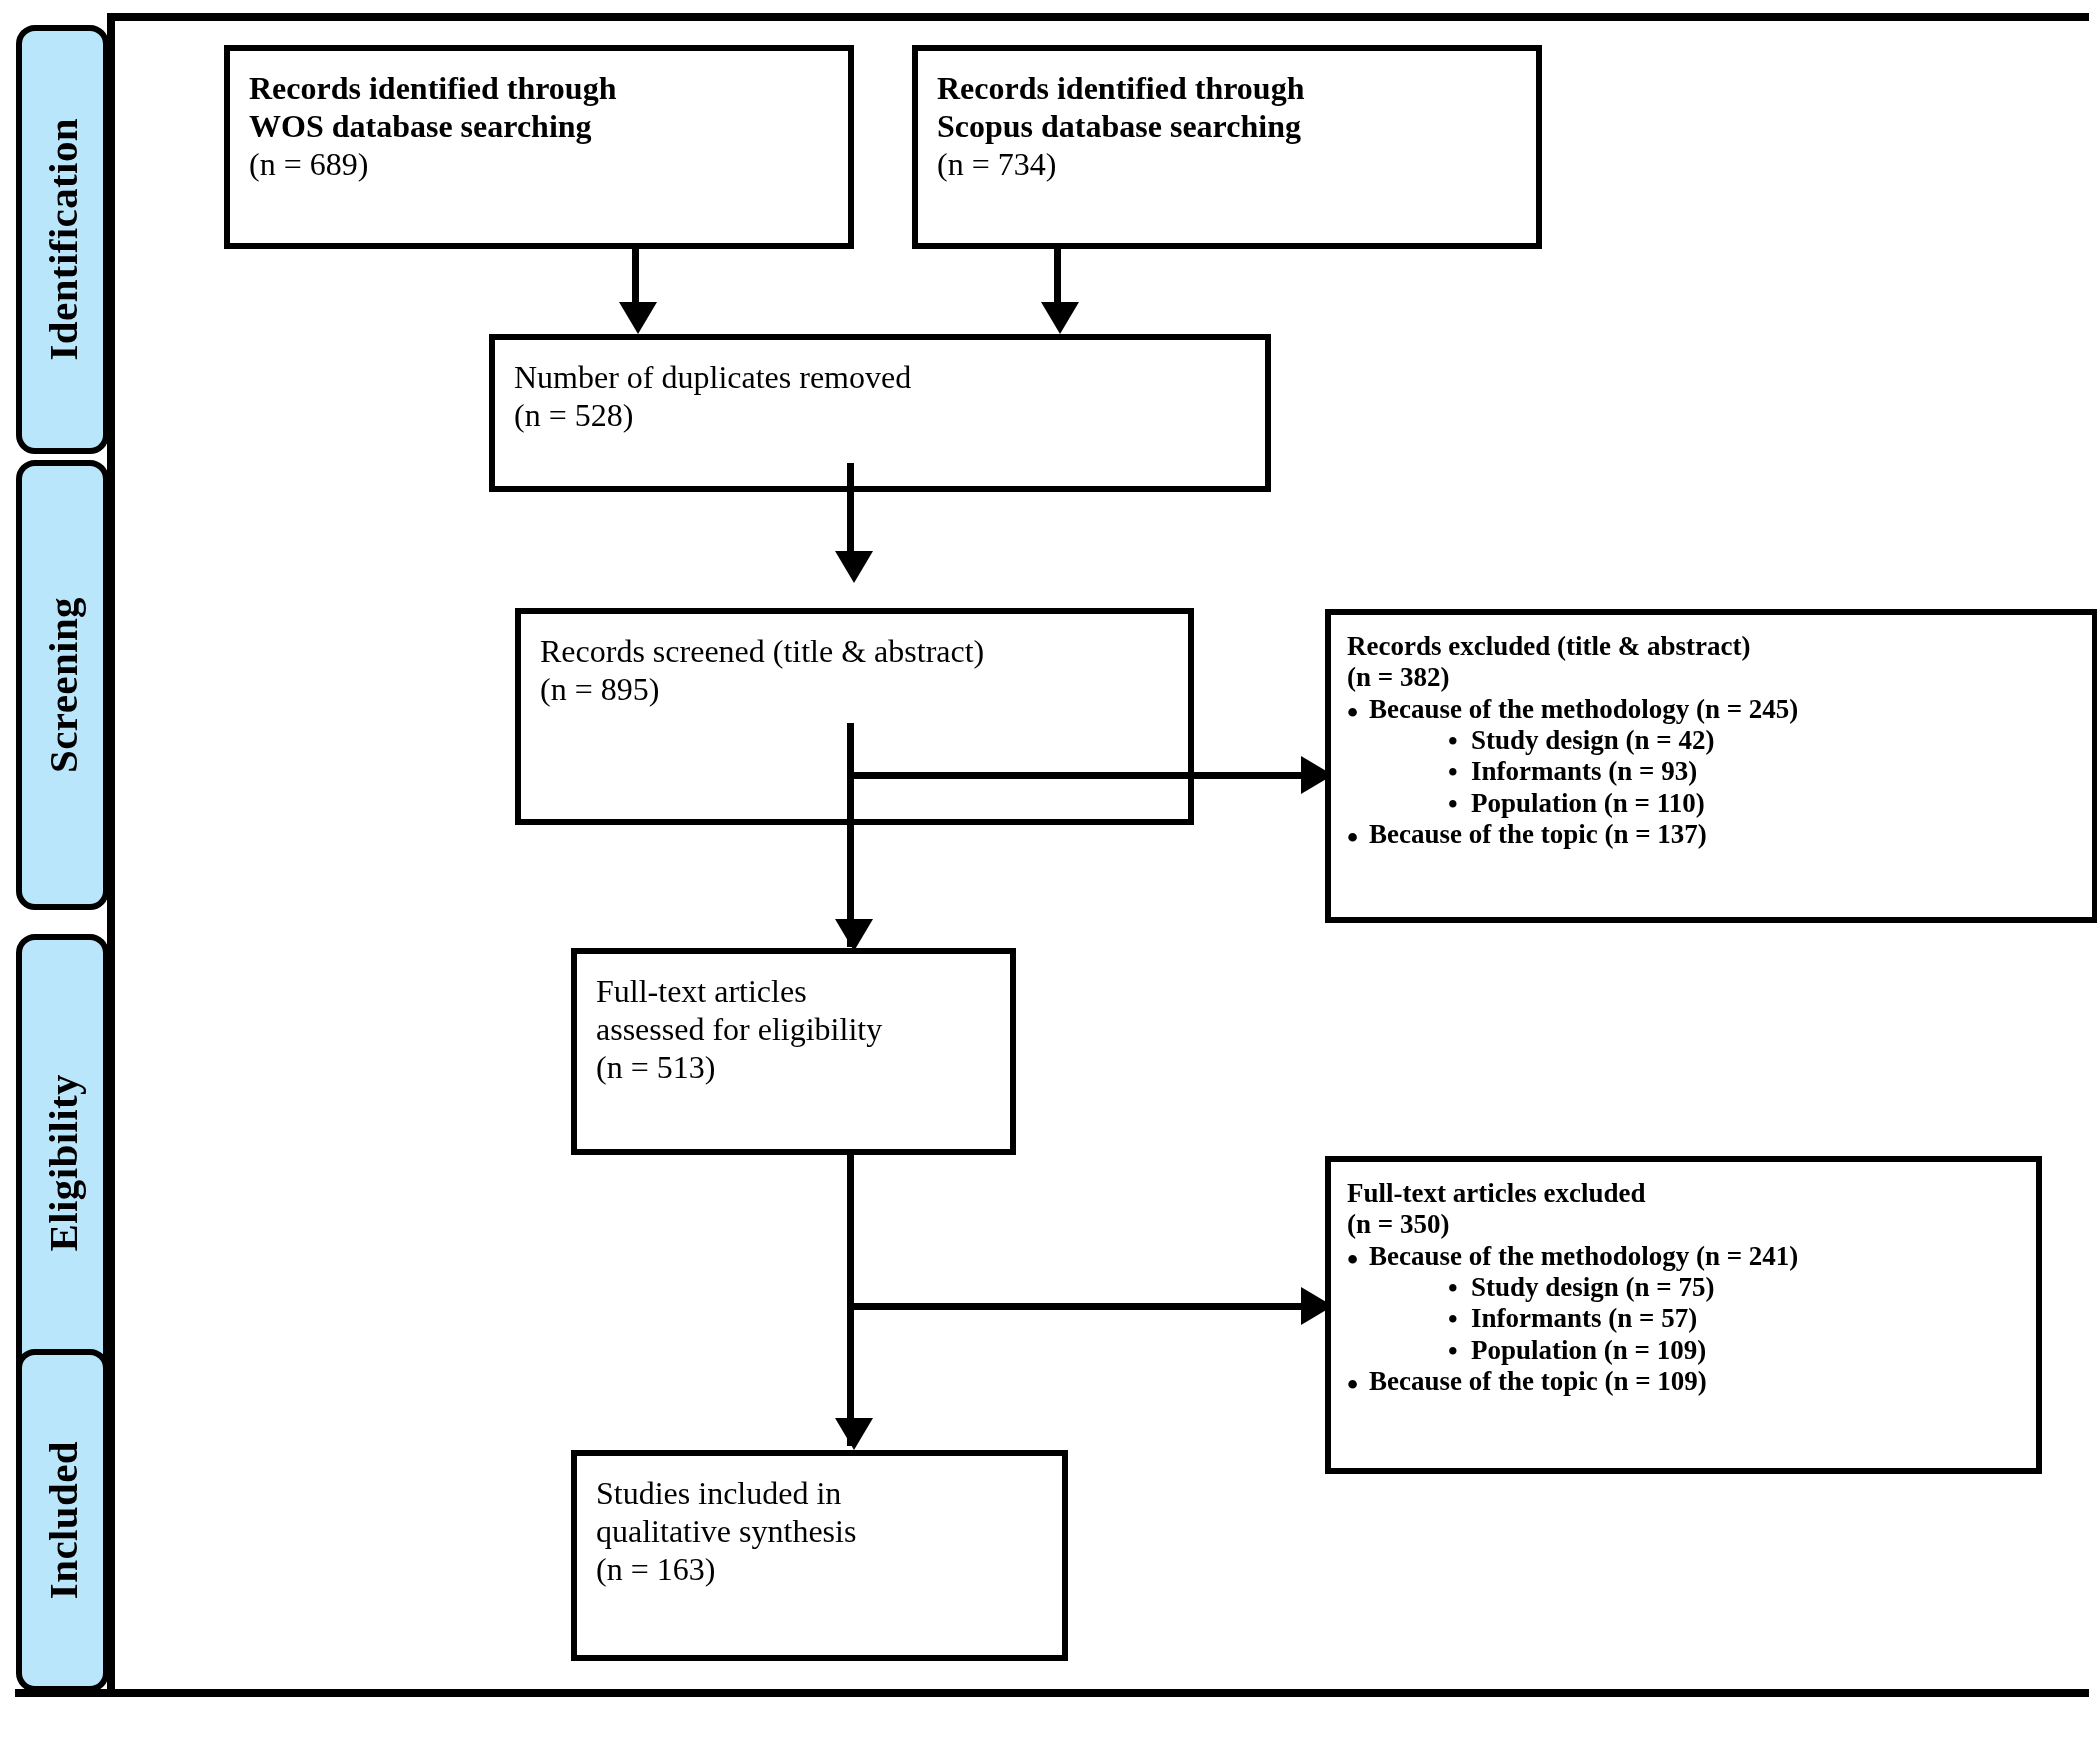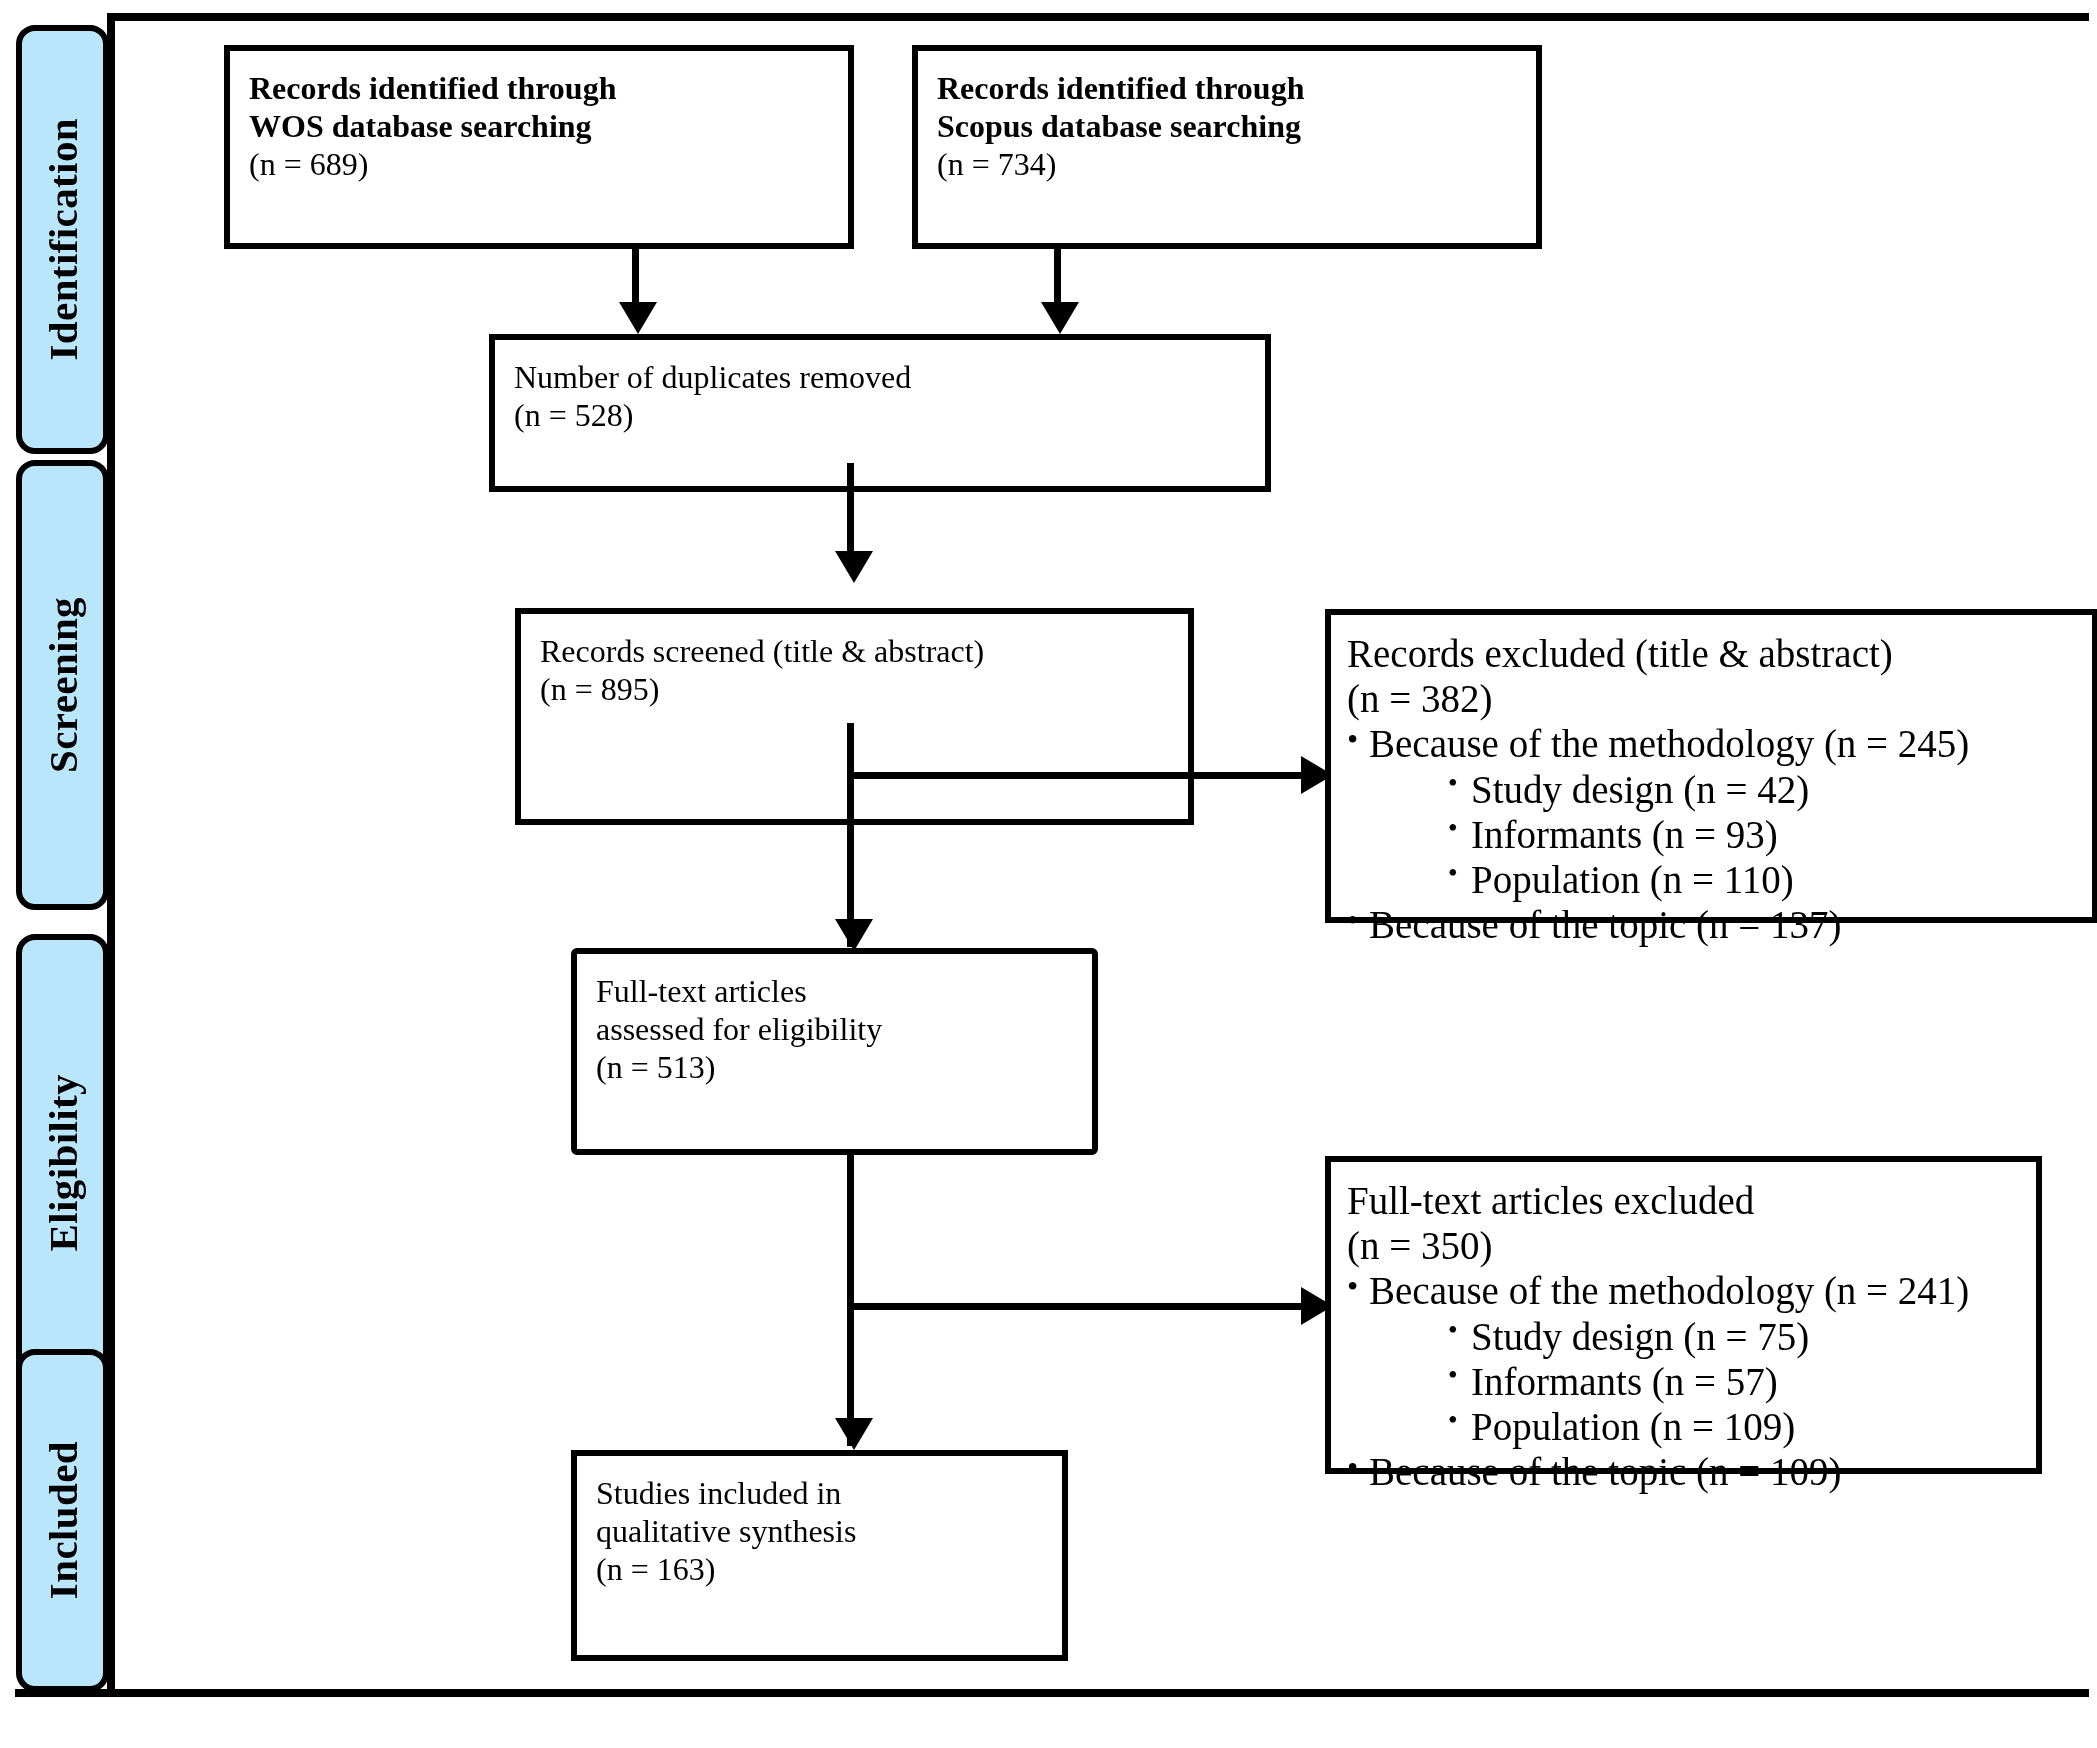--- a/index.html
+++ b/index.html
@@ -82,23 +82,24 @@
   
   .excl-box {
     position: absolute;
     background: #fff;
     border: 6.5px solid #000;
     box-sizing: border-box;
     padding: 16px 13px 13px 16px;
     color: #000;
   }
   .excl-box .line {
-    font-size: 39px;
+    font-size: 27px;
     line-height: 1.16;
     white-space: nowrap;
+    font-weight: bold;
   }
   .excl-box .bullet-l1 {
     padding-left: 22px;
     position: relative;
   }
   .excl-box .bullet-l1::before {
     content: "\2022";
     position: absolute;
     left: 0px;
     font-size: 32px;
@@ -202,21 +203,21 @@
   <div class="excl-box" style="left:1325px; top:609px; width:773px; height:314px;">
     <div class="line">Records excluded (title &amp; abstract)</div>
     <div class="line">(n = 382)</div>
     <div class="line bullet-l1">Because of the methodology (n = 245)</div>
     <div class="line bullet-l2">Study design (n = 42)</div>
     <div class="line bullet-l2">Informants (n = 93)</div>
     <div class="line bullet-l2">Population (n = 110)</div>
     <div class="line bullet-l1">Because of the topic (n = 137)</div>
   </div>
 
-  <div class="flow-box" style="left:571px; top:948px; width:527px; height:207px;border-radius:6px;">
+  <div class="flow-box" style="left:571px; top:948px; width:445px; height:207px;">
     <div class="line">Full-text articles</div>
     <div class="line">assessed for eligibility</div>
     <div class="line">(n = 513)</div>
   </div>
 
   <div class="vline" style="left:847px; top:1151px; height:295px;"></div>
   <div class="hline" style="left:847px; top:1303px; width:477px;"></div>
   <div class="arrow-right" style="left:1301px; top:1287px;"></div>
   <div class="arrow-down" style="left:835px; top:1418px;"></div>
 

